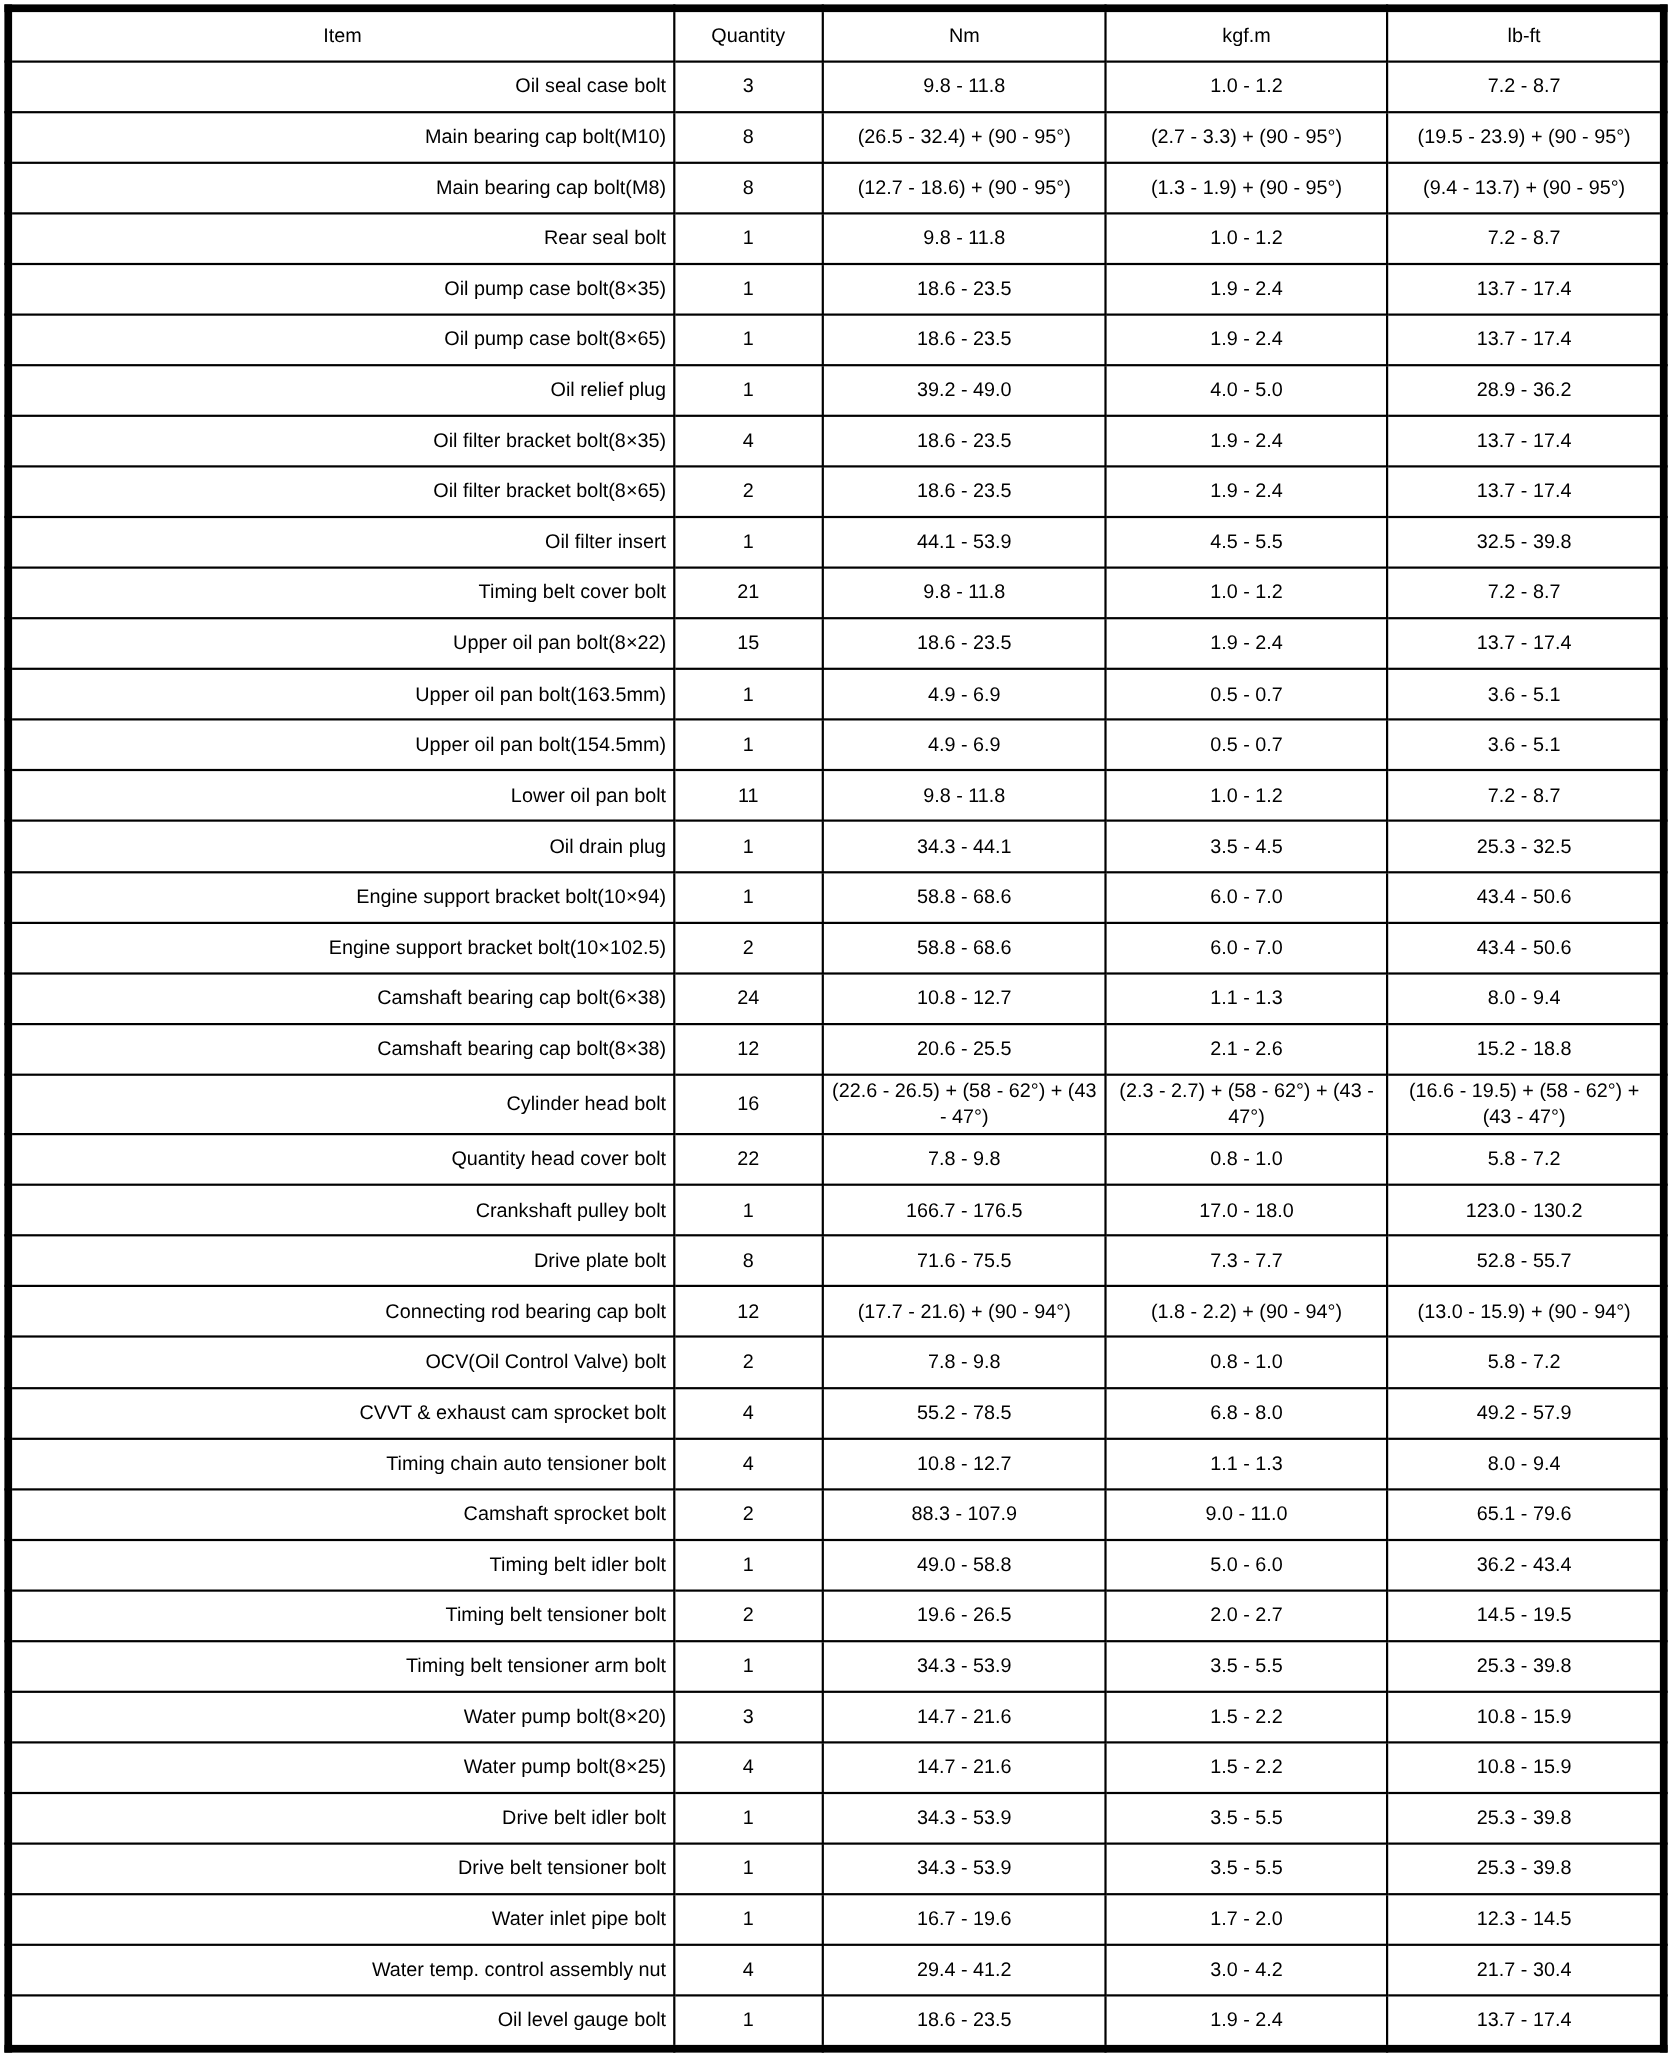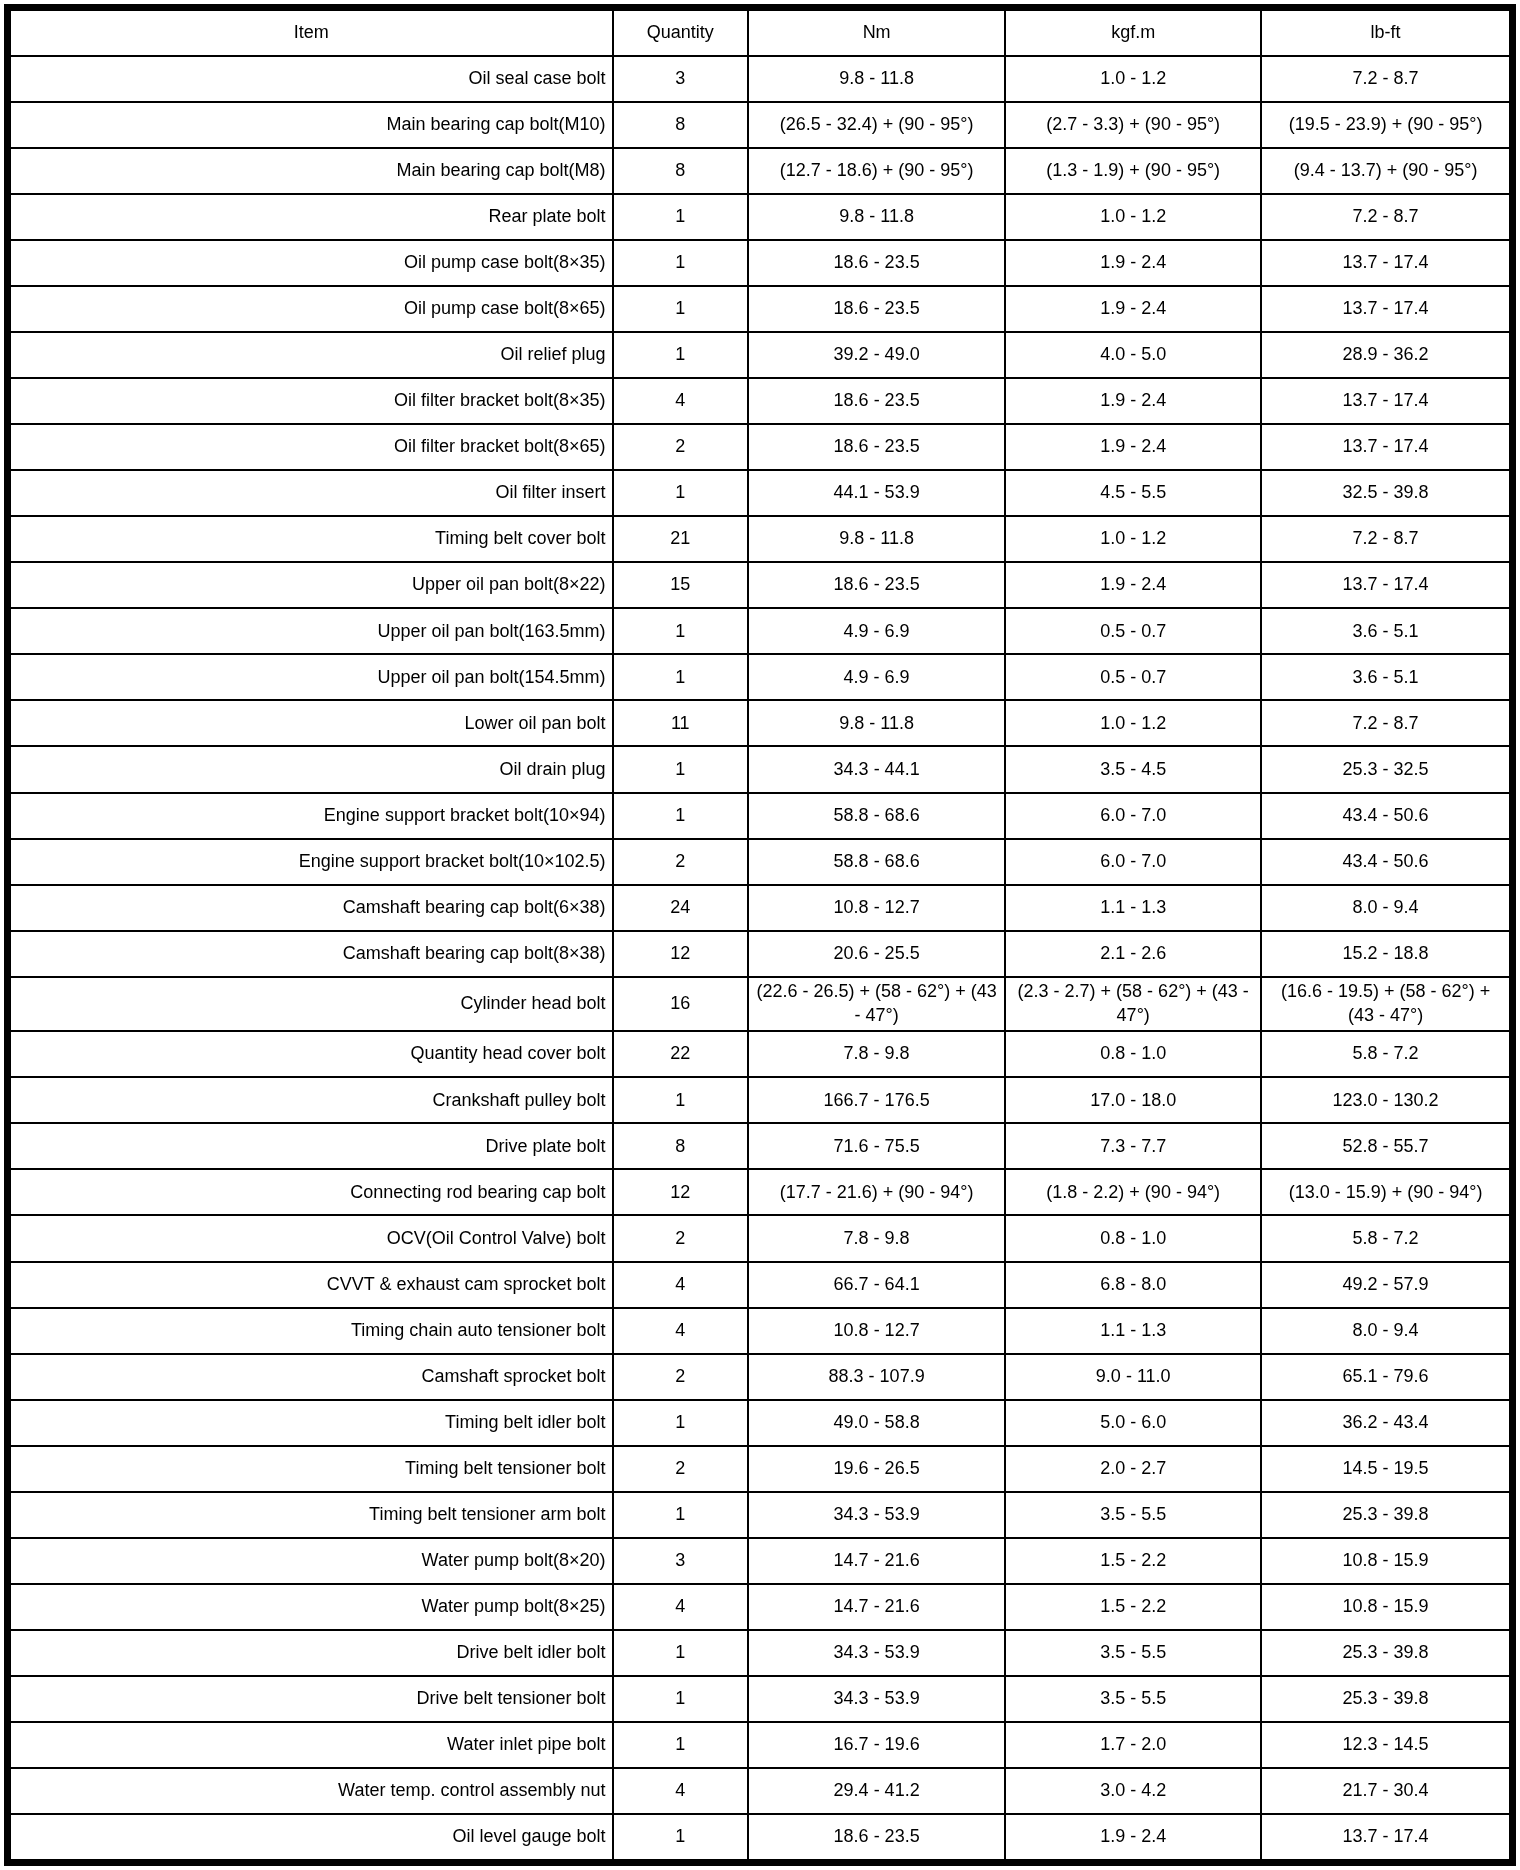--- a/index.html
+++ b/index.html
@@ -90,21 +90,21 @@
           <td class="num-col">(19.5 - 23.9) + (90 - 95°)</td>
         </tr>
         <tr>
           <td class="item-col">Main bearing cap bolt(M8)</td>
           <td class="num-col">8</td>
           <td class="num-col">(12.7 - 18.6) + (90 - 95°)</td>
           <td class="num-col">(1.3 - 1.9) + (90 - 95°)</td>
           <td class="num-col">(9.4 - 13.7) + (90 - 95°)</td>
         </tr>
         <tr>
-          <td class="item-col">Rear plate bolt</td>
+          <td class="item-col">Rear seal bolt</td>
           <td class="num-col">1</td>
           <td class="num-col">9.8 - 11.8</td>
           <td class="num-col">1.0 - 1.2</td>
           <td class="num-col">7.2 - 8.7</td>
         </tr>
         <tr>
           <td class="item-col">Oil pump case bolt(8×35)</td>
           <td class="num-col">1</td>
           <td class="num-col">18.6 - 23.5</td>
           <td class="num-col">1.9 - 2.4</td>
@@ -253,21 +253,21 @@
         <tr>
           <td class="item-col">OCV(Oil Control Valve) bolt</td>
           <td class="num-col">2</td>
           <td class="num-col">7.8 - 9.8</td>
           <td class="num-col">0.8 - 1.0</td>
           <td class="num-col">5.8 - 7.2</td>
         </tr>
         <tr>
           <td class="item-col">CVVT &amp; exhaust cam sprocket bolt</td>
           <td class="num-col">4</td>
-          <td class="num-col">66.7 - 64.1</td>
+          <td class="num-col">55.2 - 78.5</td>
           <td class="num-col">6.8 - 8.0</td>
           <td class="num-col">49.2 - 57.9</td>
         </tr>
         <tr>
           <td class="item-col">Timing chain auto tensioner bolt</td>
           <td class="num-col">4</td>
           <td class="num-col">10.8 - 12.7</td>
           <td class="num-col">1.1 - 1.3</td>
           <td class="num-col">8.0 - 9.4</td>
         </tr>

